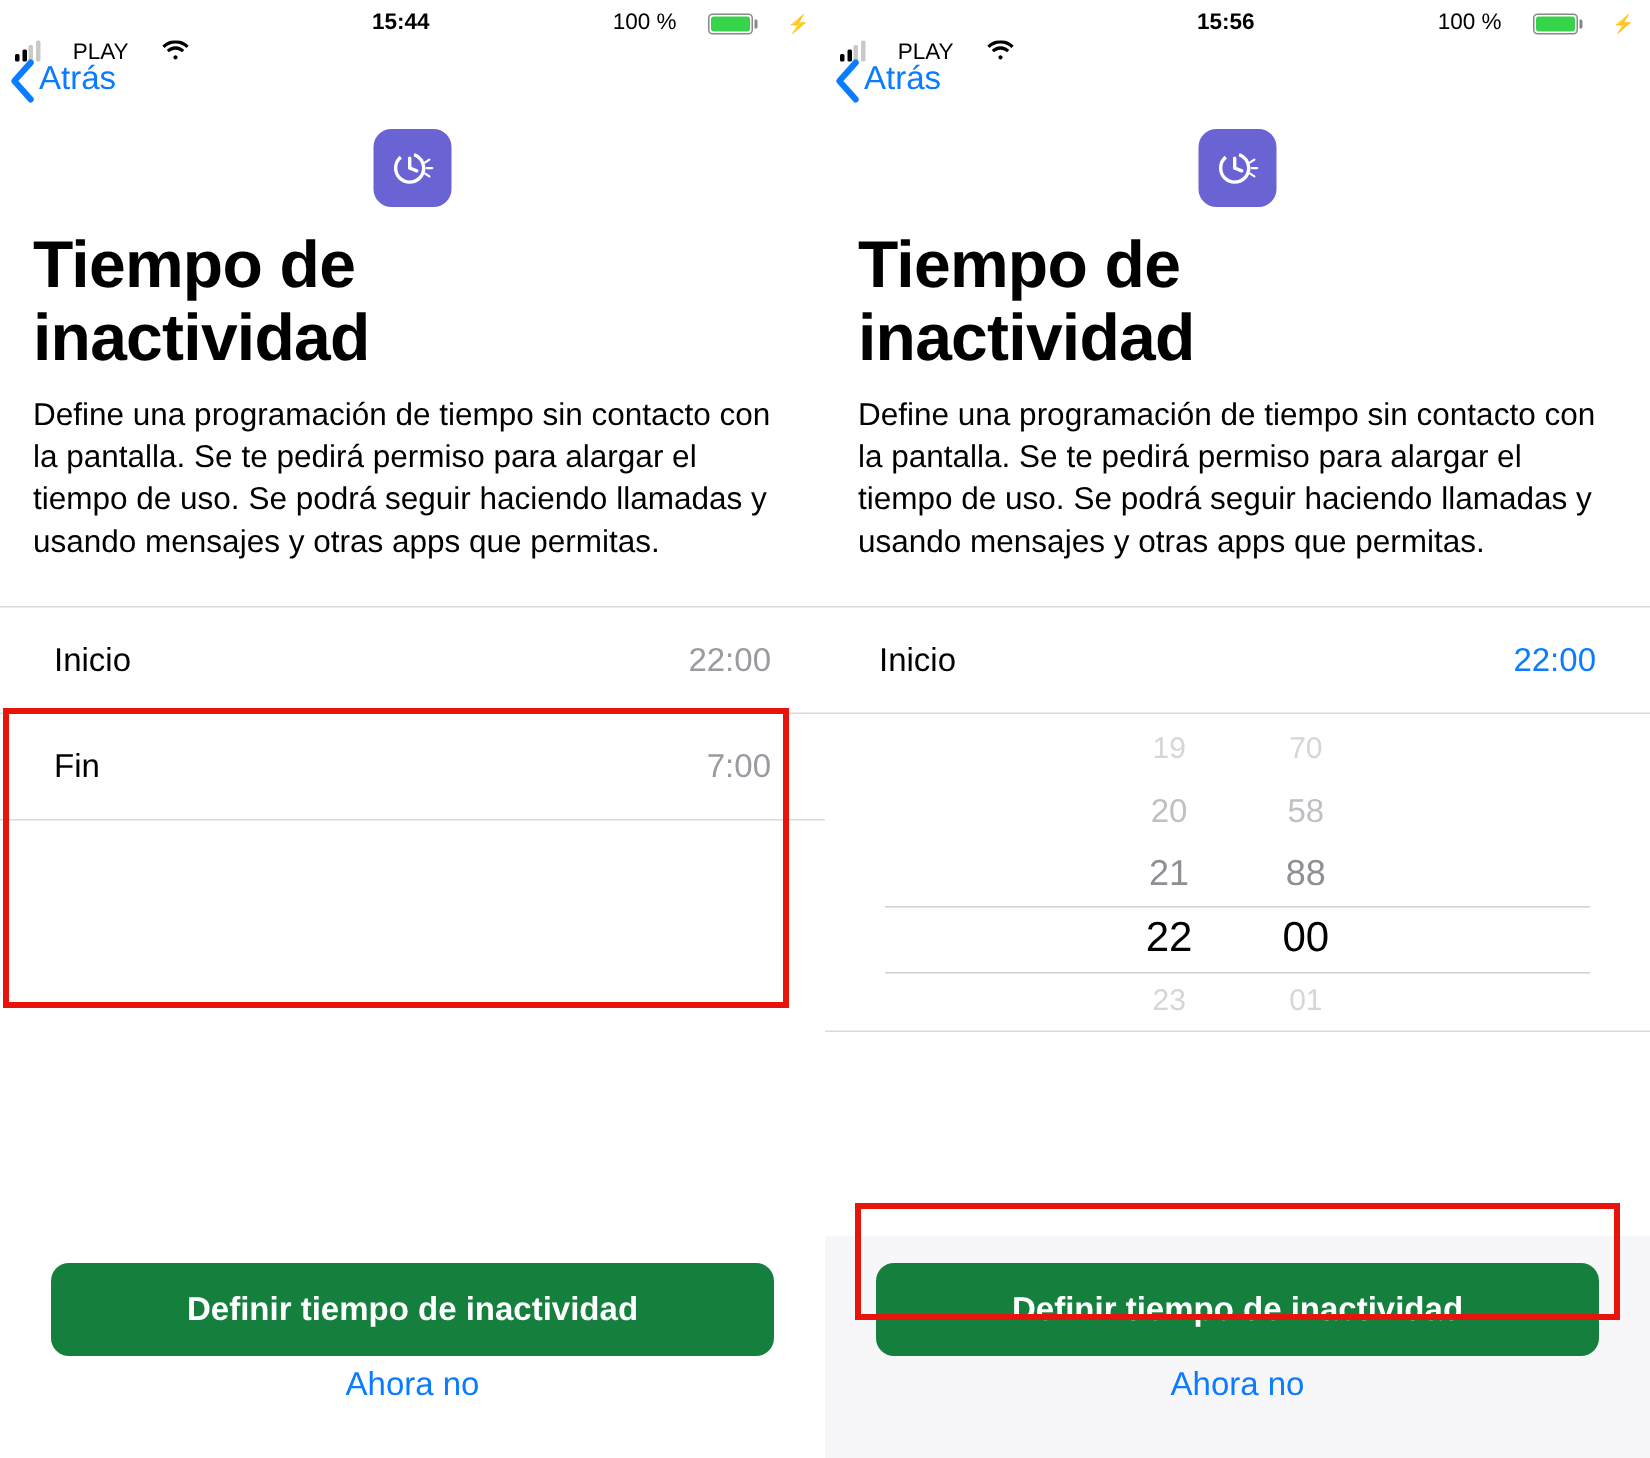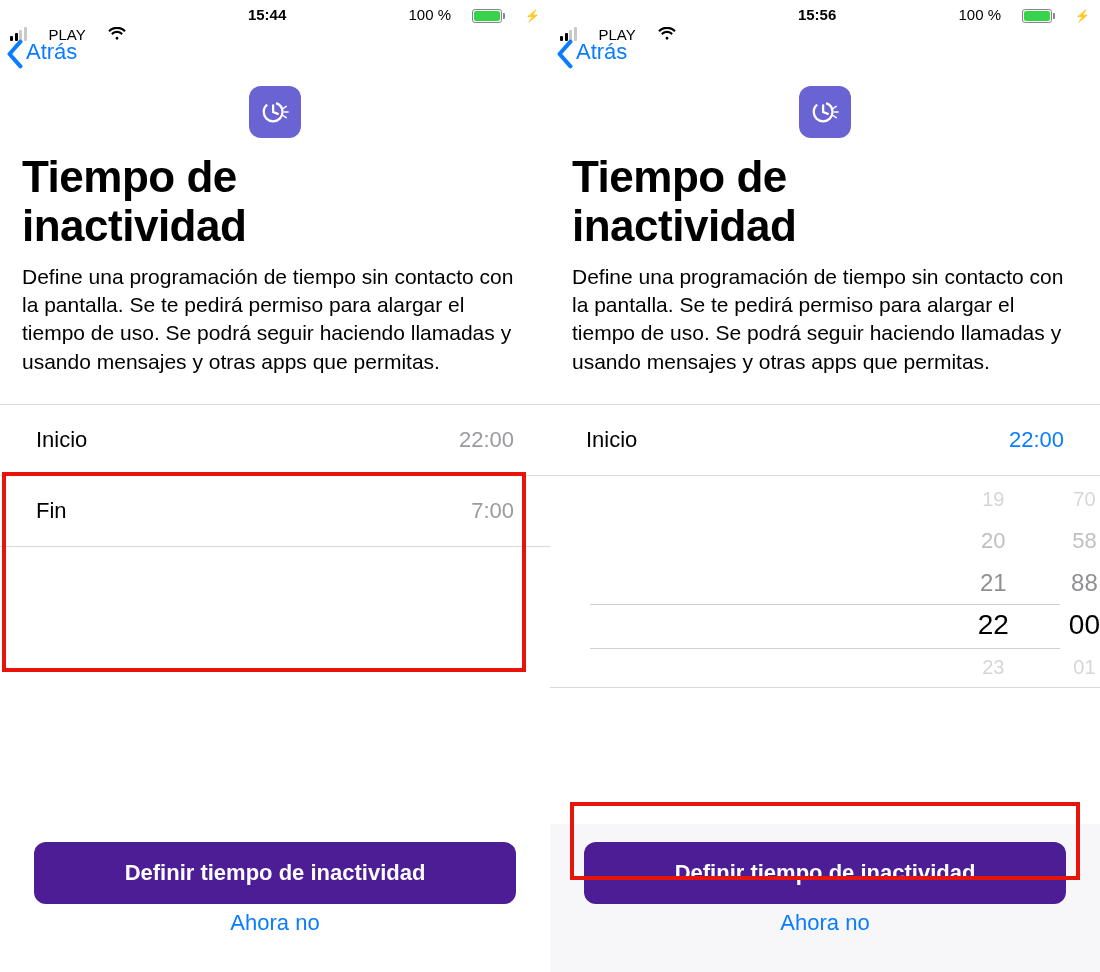--- a/index.html
+++ b/index.html
@@ -97,21 +97,21 @@
   .row .value-muted { color:#9a9aa0; }
   .row .value-accent { color:#0a7cff; }
 
   .picker-wrap {
     border-bottom:1px solid #d9d9dd;
     height: 212px;
     position:relative;
     overflow:hidden;
   }
   .picker {
-    display:flex; justify-content:flex-end; gap:60px;
+    display:flex; justify-content:center; gap:60px;
     font-size:26px;
     line-height:42px;
     padding-top: 2px;
     color:#000;
   }
   .picker-col { text-align:center; }
   .pk-faded1 { color:#d6d6da; font-size:20px; }
   .pk-faded2 { color:#bfbfc4; font-size:22px; }
   .pk-near  { color:#8f8f95; font-size:24px; }
   .pk-sel   { color:#000; font-size:28px; font-weight:400; }
@@ -121,21 +121,21 @@
   .picker-lines::before { top: 128px; }
   .picker-lines::after  { top: 172px; }
 
   .footer {
     margin-top:auto;
     padding: 18px 34px 36px;
     text-align:center;
   }
   .footer.dim { background:#f7f7f9; }
   .primary-btn {
-    background:#4c1d95; color:#fff;
+    background:#15803d; color:#fff;
     font-size:22px; font-weight:600;
     border:none; border-radius:12px;
     width:100%; padding:18px 10px;
   }
   .secondary-link {
     display:block; margin-top:6px;
     color:#0a7cff; font-size:22px;
   }
 
   .highlight-red {

